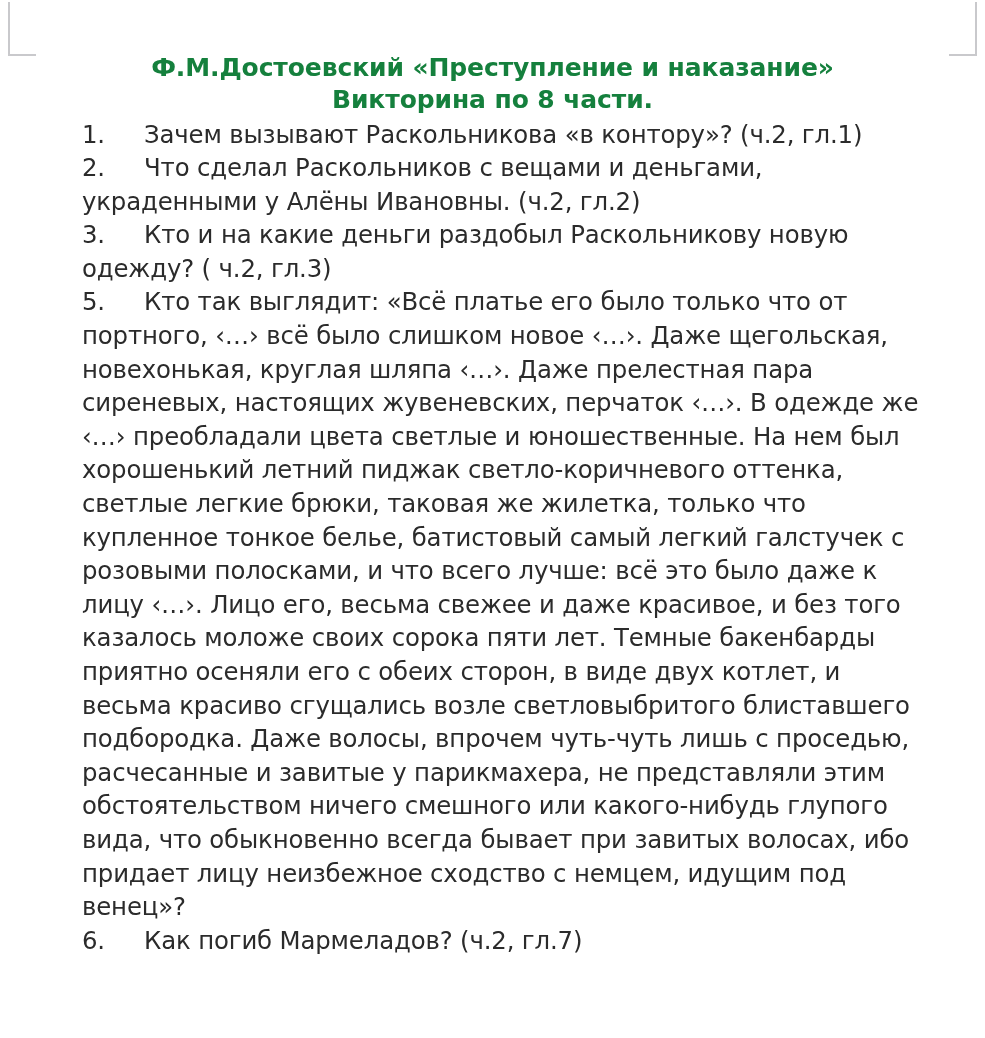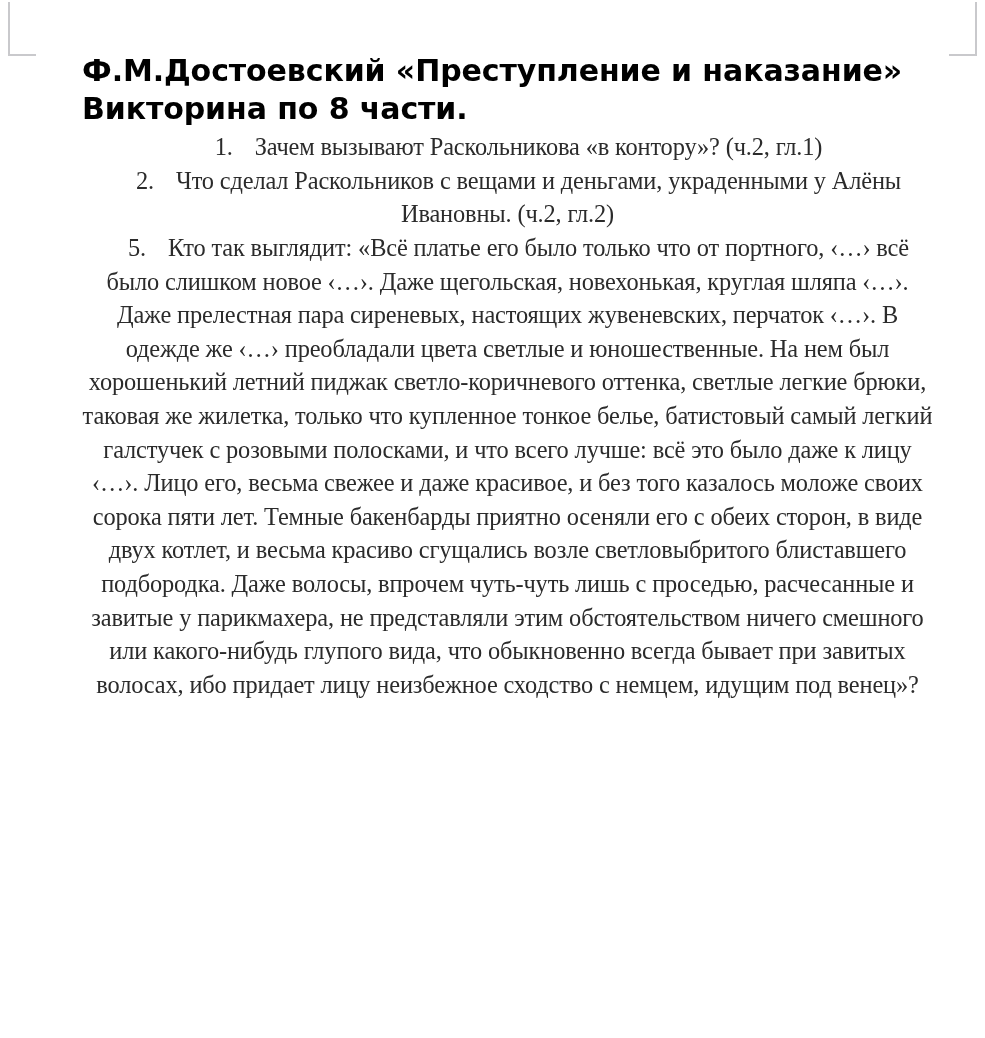--- a/index.html
+++ b/index.html
@@ -42,50 +42,49 @@
     position: absolute;
     left: 0;
     top: 0;
     width: 985px;
     height: 1038px;
     box-sizing: border-box;
     padding: 52px 52px 0 82px;
   }
 
   .doc-title {
-    text-align: left;
+    text-align: center;
     font-weight: 700;
-    font-size: 30px;
+    font-size: 25px;
     line-height: 1.27;
     letter-spacing: -0.1px;
     margin: 0 0 2px 0;
     padding-right: 30px;
-    color: #000000;
+    color: #15803d;
   }
   .doc-title .title-line {
     display: block;
     white-space: nowrap;
   }
 
   .quiz-list {
     margin: 0;
     padding: 0;
     list-style: none;
   }
 
   .quiz-item {
     position: relative;
     font-size: 24.4px;
     line-height: 33.6px;
     letter-spacing: -0.15px;
     color: #2b2b2b;
-    text-align: center;
+    text-align: left;
     margin: 0;
     padding-left: 0;
-    font-family: Liberation Serif, serif;
   }
 
   .quiz-item .marker {
     display: inline-block;
     width: 62px;
     font-size: 24.4px;
     color: #2b2b2b;
   }
 
   .quiz-item .q-text {
@@ -108,19 +107,21 @@
   <h1 class="doc-title">
     <span class="title-line">Ф.М.Достоевский «Преступление и наказание»</span>
     <span class="title-line">Викторина по 8 части.</span>
   </h1>
 
   <ol class="quiz-list">
     <li class="quiz-item"><span class="marker">1.</span><span class="q-text">Зачем вызывают Раскольникова «в контору»? (ч.2, гл.1)</span></li>
 
     <li class="quiz-item"><span class="marker">2.</span><span class="q-text">Что сделал Раскольников с вещами и деньгами, украденными у Алёны Ивановны. (ч.2, гл.2)</span></li>
 
+    <li class="quiz-item"><span class="marker">3.</span><span class="q-text">Кто и на какие деньги раздобыл Раскольникову новую одежду? ( ч.2, гл.3)</span></li>
 
 
     <li class="quiz-item long"><span class="marker">5.</span><span class="q-text">Кто так выглядит: «Всё платье его было только что от портного, ‹…› всё было слишком новое ‹…›. Даже щегольская, новехонькая, круглая шляпа ‹…›. Даже прелестная пара сиреневых, настоящих жувеневских, перчаток ‹…›. В одежде же ‹…› преобладали цвета светлые и юношественные. На нем был хорошенький летний пиджак светло-коричневого оттенка, светлые легкие брюки, таковая же жилетка, только что купленное тонкое белье, батистовый самый легкий галстучек с розовыми полосками, и что всего лучше: всё это было даже к лицу ‹…›. Лицо его, весьма свежее и даже красивое, и без того казалось моложе своих сорока пяти лет. Темные бакенбарды приятно осеняли его с обеих сторон, в виде двух котлет, и весьма красиво сгущались возле светловыбритого блиставшего подбородка. Даже волосы, впрочем чуть-чуть лишь с проседью, расчесанные и завитые у парикмахера, не представляли этим обстоятельством ничего смешного или какого-нибудь глупого вида, что обыкновенно всегда бывает при завитых волосах, ибо придает лицу неизбежное сходство с немцем, идущим под венец»?</span></li>
 
+    <li class="quiz-item"><span class="marker">6.</span><span class="q-text">Как погиб Мармеладов? (ч.2, гл.7)</span></li>
   </ol>
 
 </div>
 
 </body></html>

